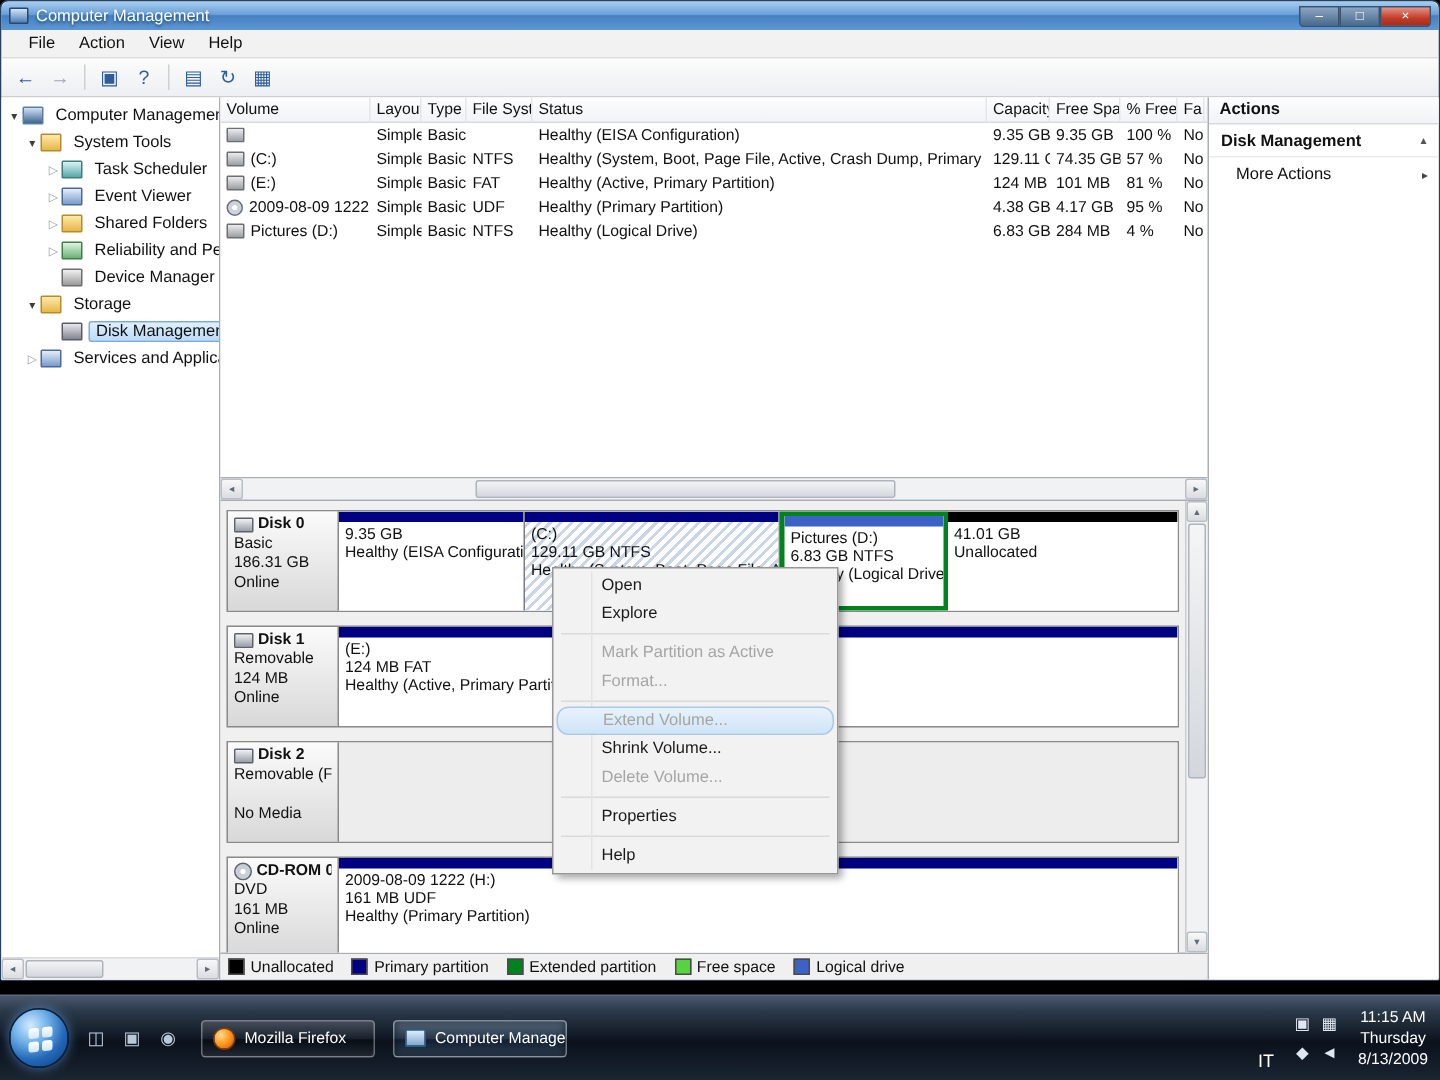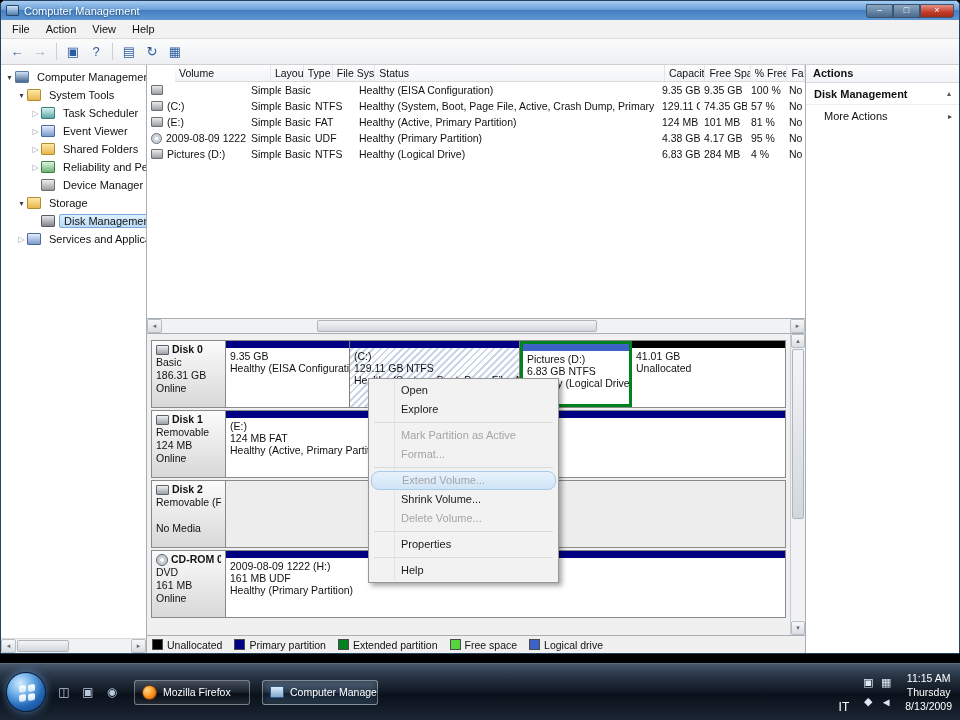--- a/index.html
+++ b/index.html
@@ -17,21 +17,21 @@
                 background:linear-gradient(#cfe4f6,#4f7fb4); }
   .title-text { color:#fff; text-shadow:0 1px 2px #1c4a7a; font-size:11px; }
   .winbtns { margin-left:auto; display:flex; }
   .winbtn { width:27px; height:14px; display:flex; align-items:center; justify-content:center;
             color:#fff; font-size:9px; line-height:1; border:1px solid #3a536f;
             background:linear-gradient(#8aa6c2,#4a6a8c); }
   .winbtn.min { border-radius:0 0 0 3px; }
   .winbtn.close { width:34px; border-radius:0 0 3px 0; background:linear-gradient(#e79384,#c23b27 60%,#a32d1c); }
 
   .menubar { height:19px; flex:none; background:#f2f2f2; border-bottom:1px solid #dcdcdc;
-             display:flex; align-items:center; padding-left:3px; }
+             display:flex; align-items:center; padding-left:10px; }
   .menu-item { padding:2px 8px; }
   .toolbar { height:26px; flex:none; background:linear-gradient(#fcfcfc,#edeff2);
              border-bottom:1px solid #cfcfcf; display:flex; align-items:center; padding-left:5px; gap:1px; }
   .tbtn { width:22px; height:20px; display:flex; align-items:center; justify-content:center;
           font-size:13px; color:#2c5d9e; border-radius:2px; }
   .tbtn.dim { color:#9aa7b5; }
   .tsep { width:1px; height:17px; background:#cfcfcf; margin:0 4px; }
 
   .main { flex:1; display:flex; min-height:0; background:#ebebeb; }
 
@@ -63,37 +63,37 @@
   .sb-thumb { height:12px; background:linear-gradient(#f4f5f6,#d3d7dc); border:1px solid #aeb4bc; border-radius:2px; }
   .panel-hscroll { height:15px; flex:none; background:#f1f2f3; border-top:1px solid #dadada;
                    display:flex; align-items:center; gap:1px; padding:0 0; }
 
   
   .center { flex:1; min-width:0; display:flex; flex-direction:column; }
 
   .volume-list { height:254px; flex:none; background:#fff; border-bottom:1px solid #a9aeb5;
                  overflow:hidden; font-size:10.5px; }
   .vhead { height:17px; display:flex; background:linear-gradient(#fdfdfe,#f1f3f6);
-           border-bottom:1px solid #d7dade;margin-left:28px; }
+           border-bottom:1px solid #d7dade; }
   .vhead .cell { border-right:1px solid #e4e7ea; padding:2px 4px; white-space:nowrap; overflow:hidden; }
   .vrow { height:16px; display:flex; align-items:center; }
   .vrow .cell { padding:0 4px; white-space:nowrap; overflow:hidden; }
   .col-volume{width:100px;} .col-layout{width:34px;} .col-type{width:30px;} .col-fs{width:44px;}
   .col-status{width:303px;} .col-cap{width:42px;} .col-free{width:47px;} .col-pct{width:38px;} .col-fault{width:18px;}
   .vcell { display:flex; align-items:center; gap:4px; }
   .vico { width:12px; height:10px; flex:none; border:1px solid #6a6f76; border-radius:1px;
           background:linear-gradient(#ececec,#9b9fa5); }
   .vico.cd { border-radius:50%; width:11px; height:11px; background:radial-gradient(circle,#fff 0 25%,#cdd3da 30% 100%); }
 
   .center-hscroll { height:15px; flex:none; background:#f1f2f3; border-bottom:1px solid #a9aeb5;
                     display:flex; align-items:center; position:relative; }
   .center-hscroll .sb-thumb { position:absolute; left:170px; width:280px; top:1px; }
 
   .disk-pane { flex:1; min-height:0; display:flex; background:#f0f0f0; border-bottom:1px solid #a9aeb5; }
-  .disk-rows { flex:1; min-width:0; padding:6px 4px 0 4px; display:flex; flex-direction:column; gap:2px; overflow:hidden; }
+  .disk-rows { flex:1; min-width:0; padding:6px 4px 0 4px; display:flex; flex-direction:column; gap:9px; overflow:hidden; }
   .disk-row { height:68px; flex:none; display:flex; border:1px solid #8a8a8a; background:#e6e6e6; }
   .dhead { width:74px; flex:none; background:linear-gradient(#fbfbfb,#d8d8d8); border-right:1px solid #8a8a8a;
            padding:2px 4px; font-size:10.5px; line-height:13px; overflow:hidden; }
   .dh-line { min-height:13px; white-space:nowrap; overflow:hidden; }
   .dh-name { font-weight:bold; display:flex; align-items:center; gap:3px; }
   .dico { width:13px; height:10px; flex:none; border:1px solid #5c616a; border-radius:1px;
           background:linear-gradient(#eff1f3,#9aa0a8); }
   .dico.cd { width:12px; height:12px; border-radius:50%; background:radial-gradient(circle,#fff 0 22%,#c9cfd8 28% 100%); }
   .parts { flex:1; min-width:0; display:flex; background:#ededed; }
   .part { display:flex; flex-direction:column; background:#fff; border-right:1px solid #7c7c7c; overflow:hidden; }

